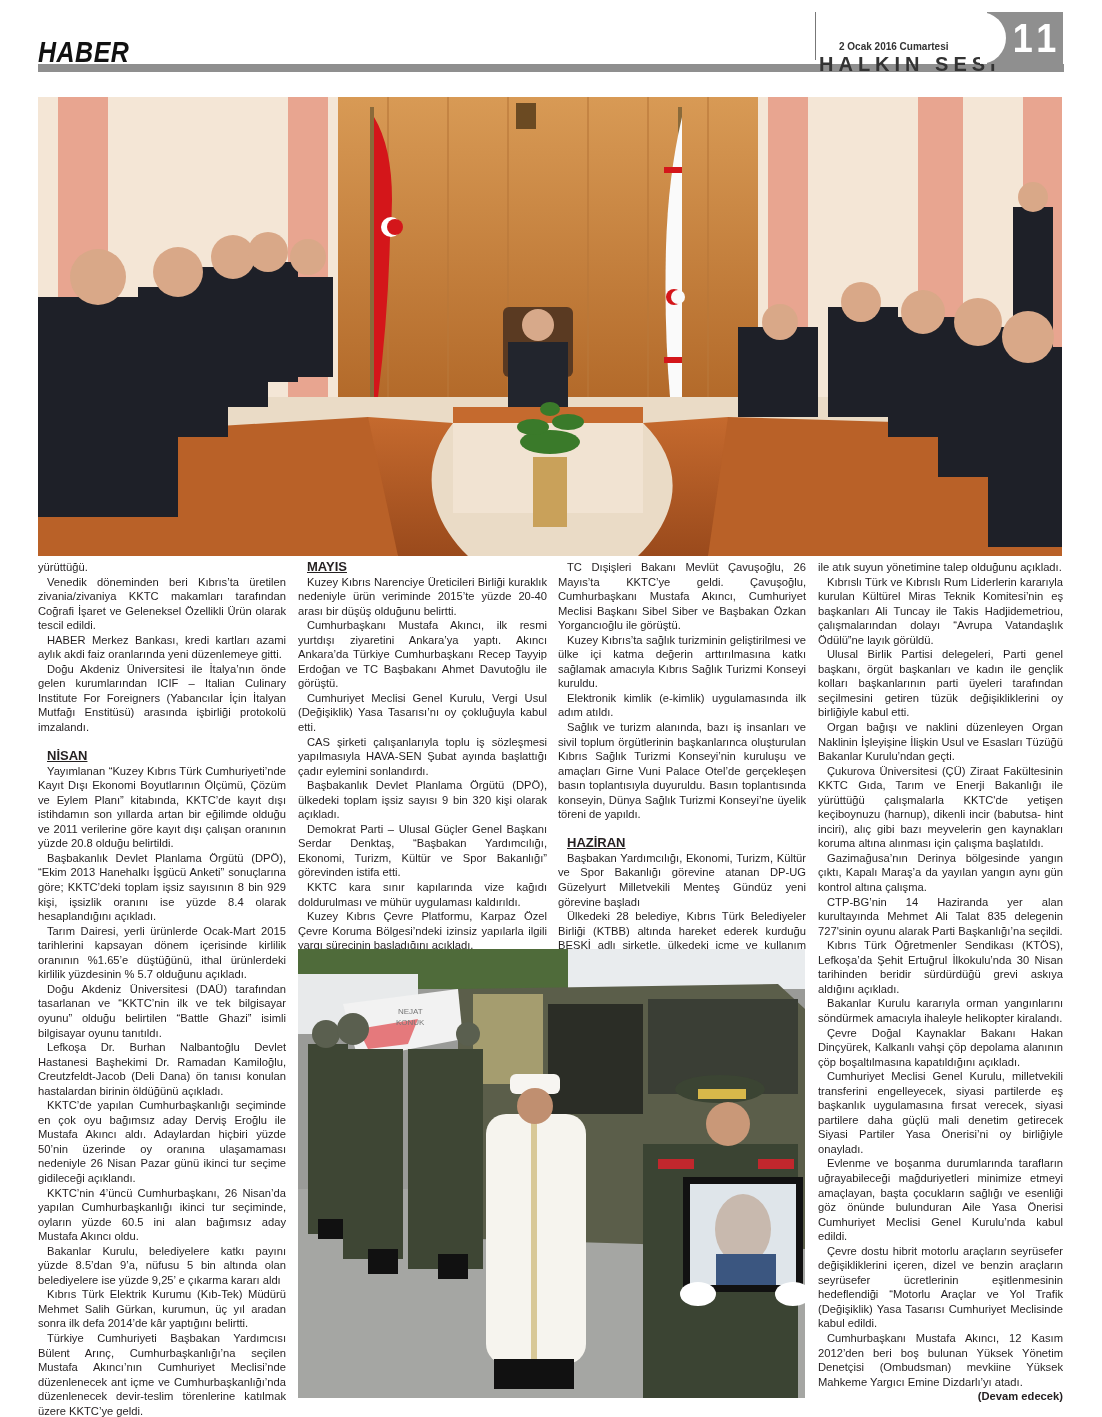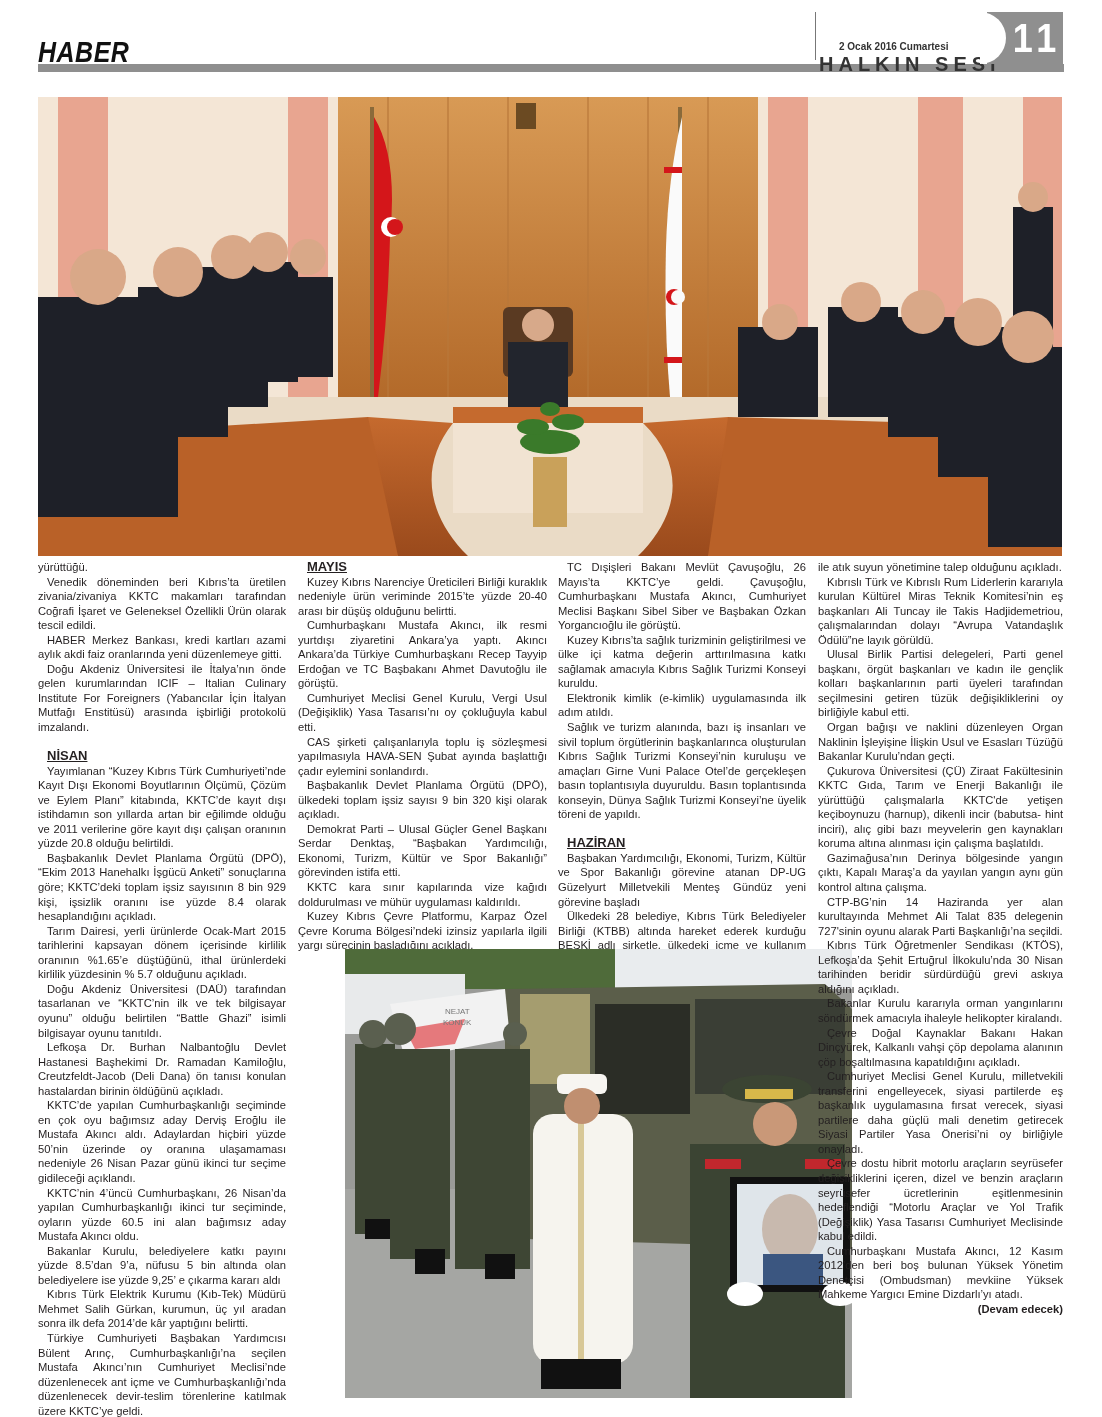--- a/index.html
+++ b/index.html
@@ -11,21 +11,21 @@
   .hdr-right { position: absolute; left: 815px; top: 12px; width: 248px; height: 52px; }
   .hdr-vline { position: absolute; left: 0; top: 0; width: 1px; height: 48px; background: #777; }
   .hdr-paper { position: absolute; left: 4px; top: 6px; font-weight: 700; font-size: 20px; letter-spacing: 5px; color: #333; margin-top: 35px; }
   .hdr-date { position: absolute; left: 24px; top: 29px; font-weight: 700; font-size: 10px; color: #333; }
   .hdr-badge { position: absolute; left: 172px; top: 0; width: 76px; height: 52px; background: #8f8f8f; }
   .hdr-badge-curve { position: absolute; left: 165px; top: 0; width: 26px; height: 52px; background: #fff; border-radius: 0 26px 26px 0; }
   .hdr-page { position: absolute; left: 195px; top: 4px; font-weight: 700; font-size: 40px; color: #fff; letter-spacing: 6px; line-height: 44px; transform: scaleX(0.9); }
 
   
   .photo-top { position: absolute; left: 38px; top: 97px; width: 1024px; height: 459px; overflow: hidden; }
-  .photo-bottom { position: absolute; left: 298px; top: 949px; width: 577px; height: 449px; overflow: hidden; margin-left: 47px; }
+  .photo-bottom { position: absolute; left: 298px; top: 949px; width: 577px; height: 449px; overflow: hidden; }
 
   
   .col { position: absolute; font-size: 11.2px; line-height: 14.55px; text-align: justify; color: #231f20; }
   .col p { margin: 0; text-indent: 9px; }
   .col p.cont { text-indent: 0; }
   .col h4 { margin: 0; padding-left: 9px; font-size: 13px; font-weight: 700; text-decoration: underline; line-height: 14.55px; }
   .col .gap { height: 14.55px; }
   .col p.end { text-align: right; font-weight: 700; text-indent: 0; }
   #col1 { left: 38px; top: 560px; width: 248px; }
   #col2 { left: 298px; top: 560px; width: 249px; }
@@ -254,16 +254,17 @@
   <p>Kıbrıslı Türk ve Kıbrıslı Rum Liderlerin kararıyla kurulan Kültürel Miras Teknik Komitesi’nin eş başkanları Ali Tuncay ile Takis Hadjidemetriou, çalışmalarından dolayı “Avrupa Vatandaşlık Ödülü”ne layık görüldü.</p>
   <p>Ulusal Birlik Partisi delegeleri, Parti genel başkanı, örgüt başkanları ve kadın ile gençlik kolları başkanlarının parti üyeleri tarafından seçilmesini getiren tüzük değişikliklerini oy birliğiyle kabul etti.</p>
   <p>Organ bağışı ve naklini düzenleyen Organ Naklinin İşleyişine İlişkin Usul ve Esasları Tüzüğü Bakanlar Kurulu’ndan geçti.</p>
   <p>Çukurova Üniversitesi (ÇÜ) Ziraat Fakültesinin KKTC Gıda, Tarım ve Enerji Bakanlığı ile yürüttüğü çalışmalarla KKTC'de yetişen keçiboynuzu (harnup), dikenli incir (babutsa- hint inciri), alıç gibi bazı meyvelerin gen kaynakları koruma altına alınması için çalışma başlatıldı.</p>
   <p>Gazimağusa’nın Derinya bölgesinde yangın çıktı, Kapalı Maraş’a da yayılan yangın aynı gün kontrol altına çalışma.</p>
   <p>CTP-BG’nin 14 Haziranda yer alan kurultayında Mehmet Ali Talat 835 delegenin 727'sinin oyunu alarak Parti Başkanlığı’na seçildi.</p>
   <p>Kıbrıs Türk Öğretmenler Sendikası (KTÖS), Lefkoşa’da Şehit Ertuğrul İlkokulu’nda 30 Nisan tarihinden beridir sürdürdüğü grevi askıya aldığını açıkladı.</p>
   <p>Bakanlar Kurulu kararıyla orman yangınlarını söndürmek amacıyla ihaleyle helikopter kiralandı.</p>
   <p>Çevre Doğal Kaynaklar Bakanı Hakan Dinçyürek, Kalkanlı vahşi çöp depolama alanının çöp boşaltılmasına kapatıldığını açıkladı.</p>
   <p>Cumhuriyet Meclisi Genel Kurulu, milletvekili transferini engelleyecek, siyasi partilerde eş başkanlık uygulamasına fırsat verecek, siyasi partilere daha güçlü mali denetim getirecek Siyasi Partiler Yasa Önerisi’ni oy birliğiyle onayladı.</p>
+  <p>Evlenme ve boşanma durumlarında tarafların uğrayabileceği mağduriyetleri minimize etmeyi amaçlayan, başta çocukların sağlığı ve esenliği göz önünde bulunduran Aile Yasa Önerisi Cumhuriyet Meclisi Genel Kurulu’nda kabul edildi.</p>
   <p>Çevre dostu hibrit motorlu araçların seyrüsefer değişikliklerini içeren, dizel ve benzin araçların seyrüsefer ücretlerinin eşitlenmesinin hedeflendiği “Motorlu Araçlar ve Yol Trafik (Değişiklik) Yasa Tasarısı Cumhuriyet Meclisinde kabul edildi.</p>
   <p>Cumhurbaşkanı Mustafa Akıncı, 12 Kasım 2012’den beri boş bulunan Yüksek Yönetim Denetçisi (Ombudsman) mevkiine Yüksek Mahkeme Yargıcı Emine Dizdarlı’yı atadı.</p>
   <p class="end">(Devam edecek)</p>
 </div>
 
 </body></html>

